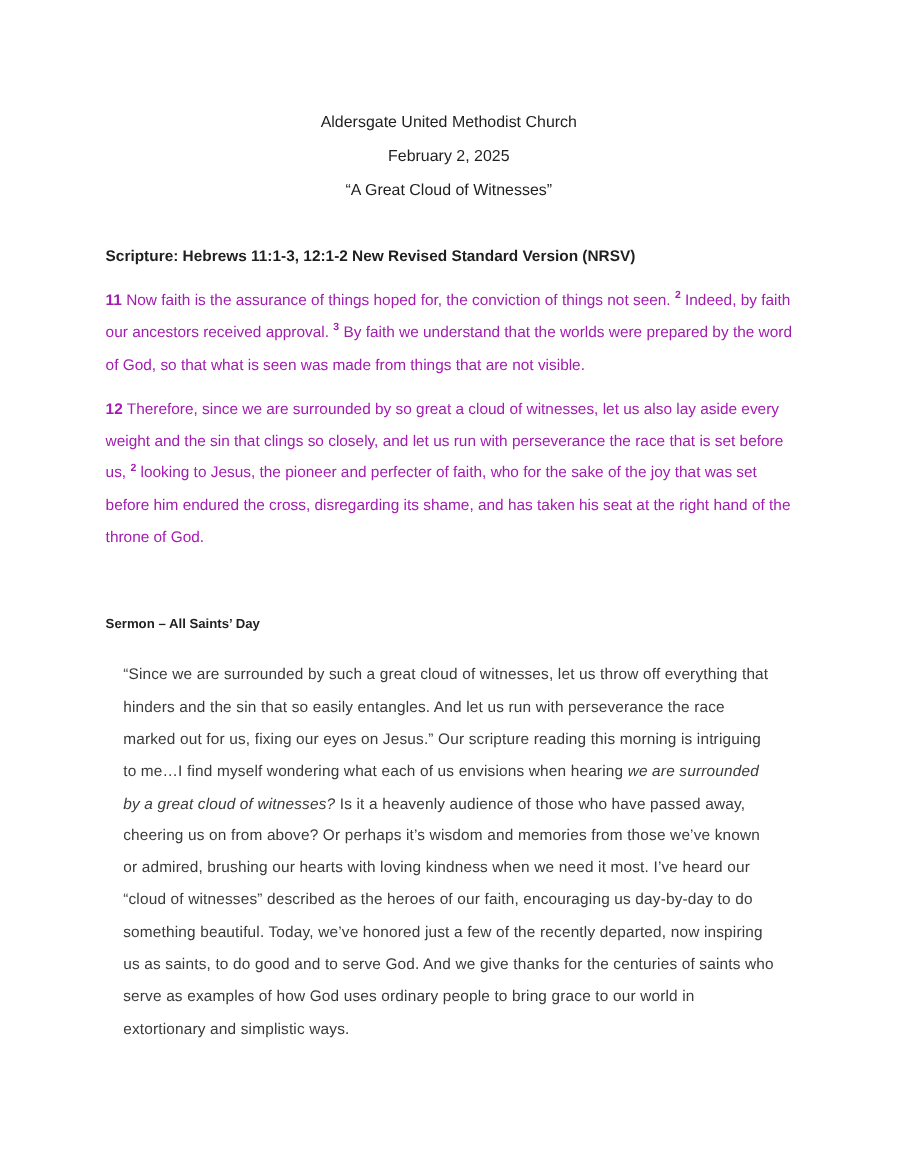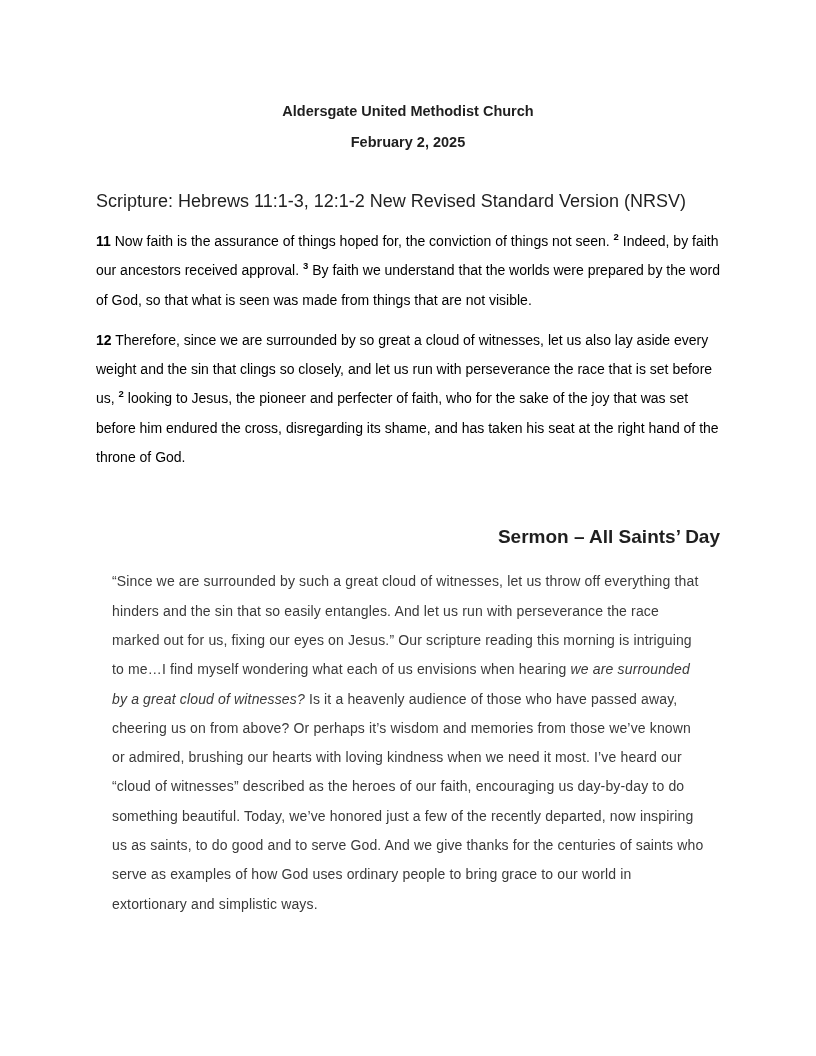--- a/index.html
+++ b/index.html
@@ -14,46 +14,45 @@
     background: #ffffff;
     box-sizing: border-box;
     padding: 96px 96px 0 96px;
     font-family: "Liberation Sans", "DejaVu Sans", sans-serif;
     color: #262626;
     overflow: hidden;
   }
   .title-line {
     margin: 0;
     text-align: center;
-    font-weight: 700;
+    font-weight: 400;
     font-size: 14.5px;
     line-height: 31px;
     color: #1f1f1f;
   }
   .section-heading {
     margin: 29px 0 11px 0;
-    font-weight: 400;
-    font-size: 18px;
+    font-weight: 700;
+    font-size: 14px;
     line-height: 29px;
     color: #1f1f1f;
   }
   .sermon-heading {
     margin: 50px 0 11px 0;
     font-weight: 700;
-    font-size: 19px;
+    font-size: 12px;
     line-height: 29px;
     color: #1f1f1f;
-    text-align: right;
   }
   .body-para {
     margin: 0 0 11px 0;
     font-size: 14px;
     line-height: 29.3px;
     text-align: left;
-    color: #000000;
+    color: #a21caf;
   }
   .sermon-para {
     margin: 16px;
     font-size: 14px;
     line-height: 29.3px;
     letter-spacing: 0.15px;
     color: #3a3a3a;
   }
   .verse-num {
     font-weight: 700;
@@ -68,20 +67,21 @@
     font-style: italic;
   }
 </style>
 </head>
 <body>
 
 <div class="page">
 
   <p class="title-line">Aldersgate United Methodist Church</p>
   <p class="title-line">February 2, 2025</p>
+  <p class="title-line">“A Great Cloud of Witnesses”</p>
 
   <p class="section-heading">Scripture: Hebrews 11:1-3, 12:1-2 New Revised Standard Version (NRSV)</p>
 
   <p class="body-para"><span class="verse-num">11</span><span> Now faith is the assurance of things hoped for, the conviction of things not seen. </span><span class="sup-ref">2</span><span> Indeed, by faith our ancestors received approval. </span><span class="sup-ref">3</span><span> By faith we understand that the worlds were prepared by the word of God, so that what is seen was made from things that are not visible.</span></p>
 
   <p class="body-para"><span class="verse-num">12</span><span> Therefore, since we are surrounded by so great a cloud of witnesses, let us also lay aside every weight and the sin that clings so closely, and let us run with perseverance the race that is set before us, </span><span class="sup-ref">2</span><span> looking to Jesus, the pioneer and perfecter of faith, who for the sake of the joy that was set before him endured the cross, disregarding its shame, and has taken his seat at the right hand of the throne of God.</span></p>
 
   <p class="sermon-heading">Sermon – All Saints’ Day</p>
 
   <p class="body-para sermon-para"><span>“Since we are surrounded by such a great cloud of witnesses, let us throw off everything that hinders and the sin that so easily entangles. And let us run with perseverance the race marked out for us, fixing our eyes on Jesus.” Our scripture reading this morning is intriguing to me…I find myself wondering what each of us envisions when hearing </span><span class="italic-seg">we are surrounded by a great cloud of witnesses?</span><span> Is it a heavenly audience of those who have passed away, cheering us on from above? Or perhaps it’s wisdom and memories from those we’ve known or admired, brushing our hearts with loving kindness when we need it most. I’ve heard our “cloud of witnesses” described as the heroes of our faith, encouraging us day-by-day to do something beautiful. Today, we’ve honored just a few of the recently departed, now inspiring us as saints, to do good and to serve God. And we give thanks for the centuries of saints who serve as examples of how God uses ordinary people to bring grace to our world in extortionary and simplistic ways.</span></p>

